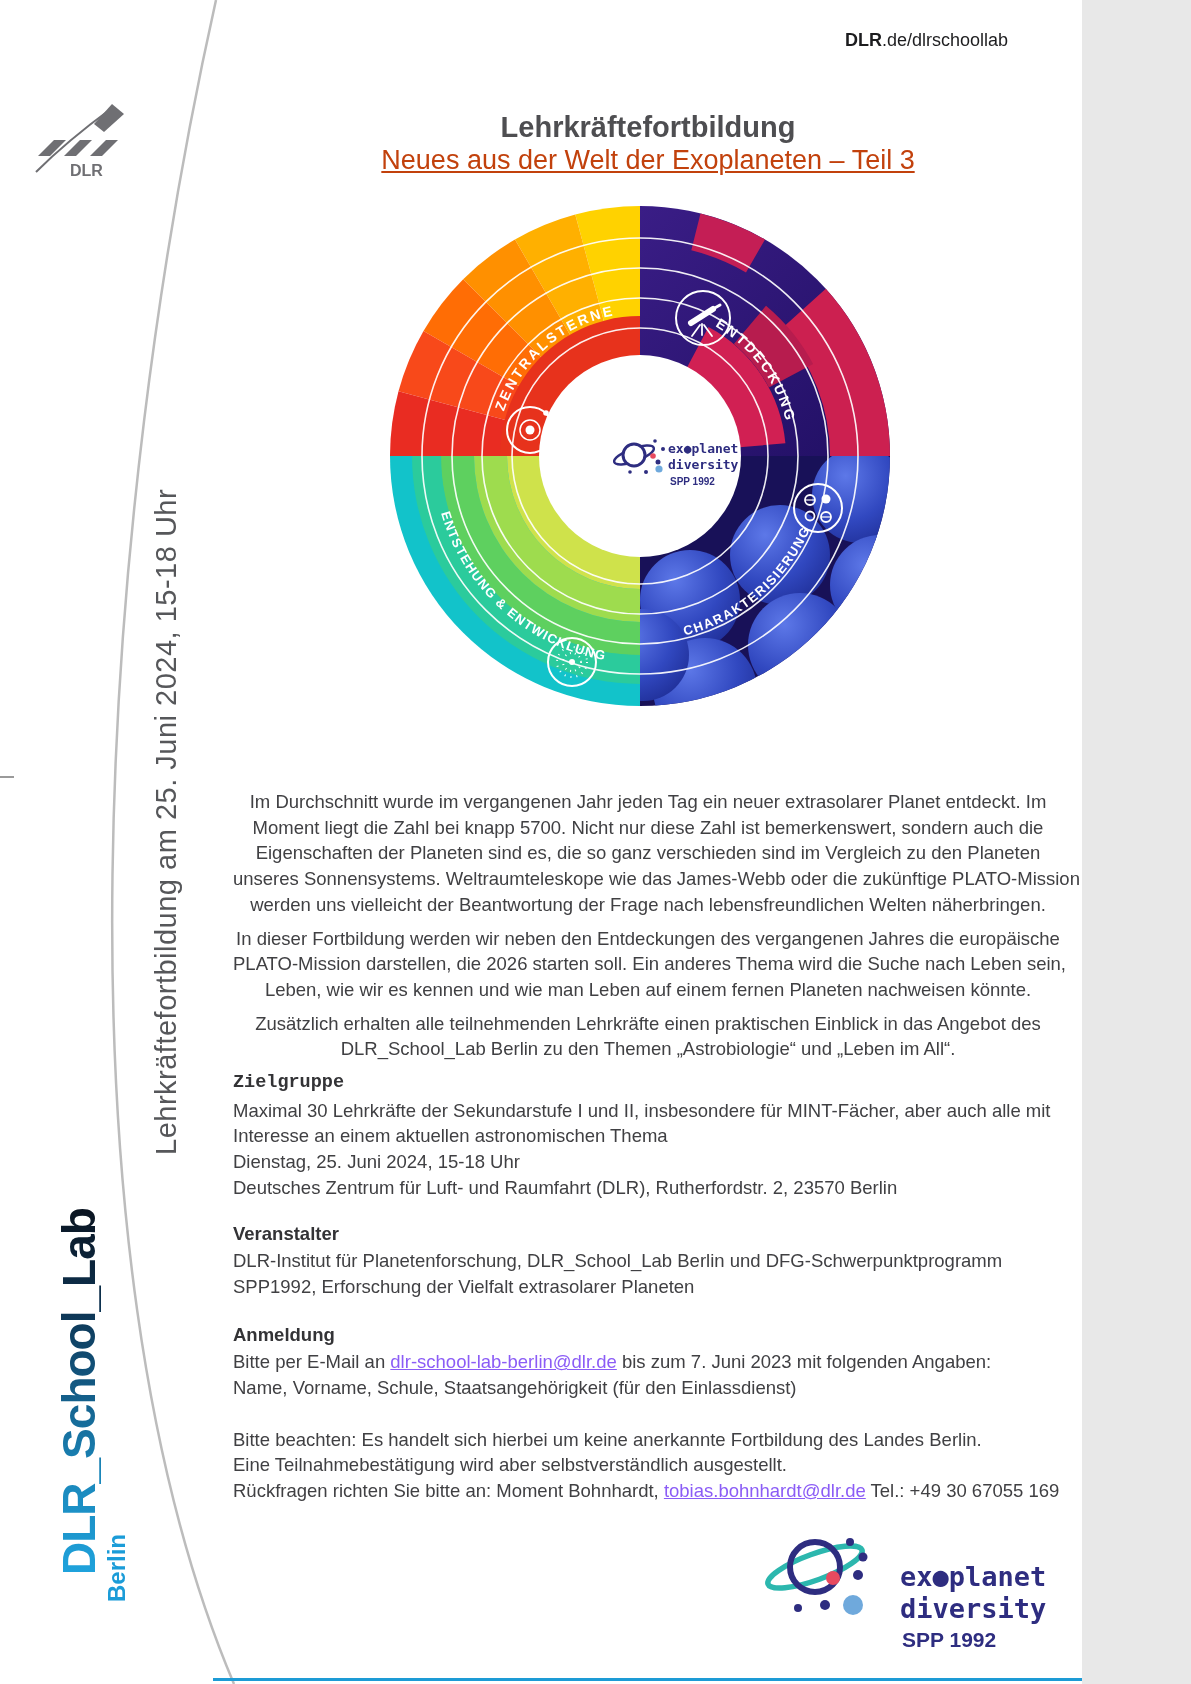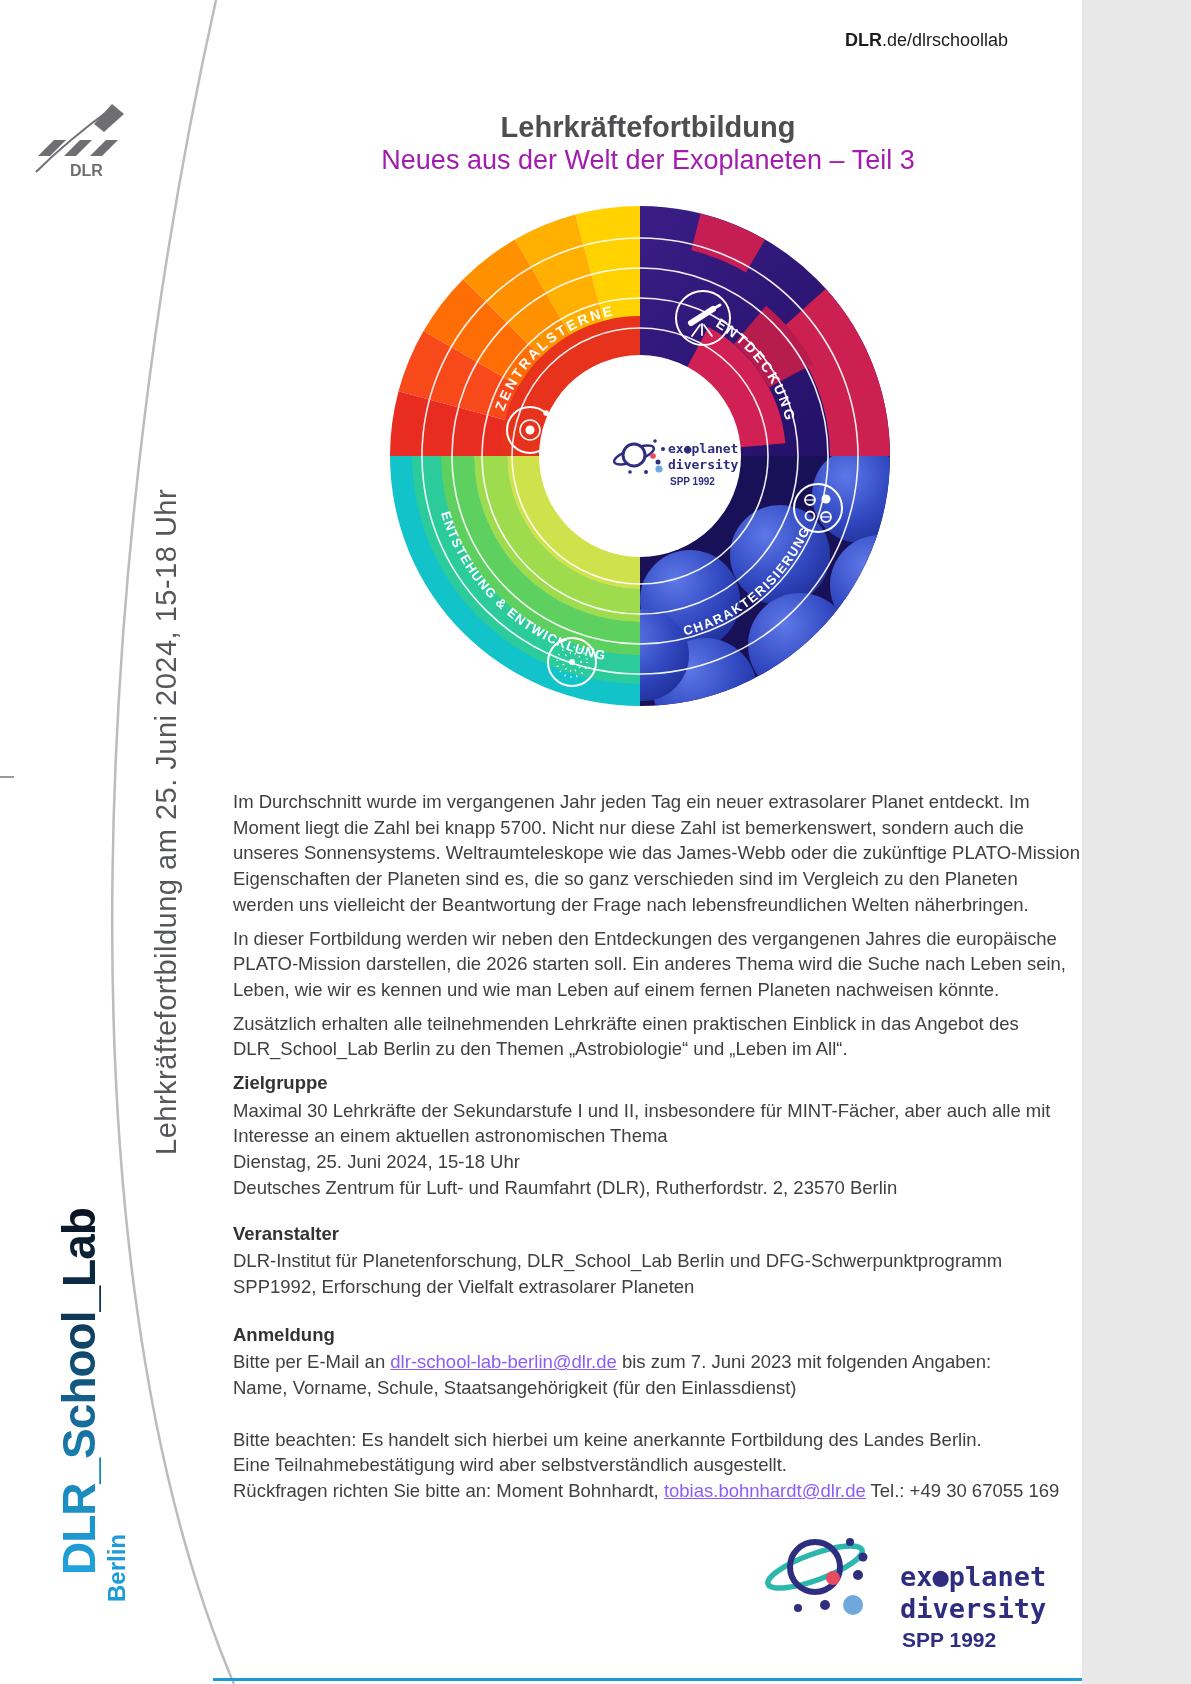--- a/index.html
+++ b/index.html
@@ -2,26 +2,26 @@
 <html><head>
 <meta charset="utf-8">
 <style>
   html,body{margin:0;padding:0;background:#e8e8e8;}
   #page{position:relative;width:1082px;height:1684px;background:#ffffff;overflow:hidden;
         font-family:"Liberation Sans",sans-serif;}
   .abs{position:absolute;}
   .url{font-size:18px;color:#1d1d1f;}
   .url b{font-weight:bold;}
   .title-main{font-size:29px;font-weight:bold;color:#4e4e51;line-height:34px;}
-  .title-sub{font-size:27px;color:#a21caf;line-height:32px;}
+  .title-sub{font-size:27px;color:#c2410c;line-height:32px;text-decoration:underline;}
   .bodycol{width:830px;font-size:18.5px;line-height:25.7px;color:#404043;}
   .bodycol .line{white-space:nowrap;}
-  .par{margin:0 0 8px 0;}
+  .par{margin:0 0 8px 0;text-align:center;}
   .h3{font-weight:bold;color:#333336;margin:0 0 2px 0;}
-  .mt16{} .mt20{margin-top:20px;} .mt22{margin-top:22px;} .mt26{margin-top:26px;}
+  .mt16{font-family:Liberation Mono, monospace;} .mt20{margin-top:20px;} .mt22{margin-top:22px;} .mt26{margin-top:26px;}
   a.mail{color:#8b5cf6;text-decoration:underline;cursor:pointer;}
   .vert-caption{font-size:29px;color:#56575a;letter-spacing:.5px;white-space:nowrap;
         transform:rotate(-90deg);transform-origin:0 0;}
   .foldmark{width:14px;height:2px;background:#9a9a9a;}
   .bottomrule{height:3px;background:#1d9bd5;}
   svg text{font-family:"Liberation Sans",sans-serif;}
   .mono{font-family:"DejaVu Sans Mono",monospace;}
 </style>
 </head>
 <body>
@@ -179,22 +179,22 @@
     </text>
     <text font-size="13" font-weight="bold" fill="#ffffff" letter-spacing="1.2">
       <textPath href="#pEnw">ENTSTEHUNG &amp; ENTWICKLUNG</textPath>
     </text>
   </svg>
 
   <div class="abs bodycol" style="left:233px;top:789px;">
     <div class="par">
       <div class="line">Im Durchschnitt wurde im vergangenen Jahr jeden Tag ein neuer extrasolarer Planet entdeckt. Im</div>
       <div class="line">Moment liegt die Zahl bei knapp 5700. Nicht nur diese Zahl ist bemerkenswert, sondern auch die</div>
+      <div class="line">Eigenschaften der Planeten sind es, die so ganz verschieden sind im Vergleich zu den Planeten</div>
       <div class="line">unseres Sonnensystems. Weltraumteleskope wie das James-Webb oder die zukünftige PLATO-Mission</div>
-      <div class="line">Eigenschaften der Planeten sind es, die so ganz verschieden sind im Vergleich zu den Planeten</div>
       <div class="line">werden uns vielleicht der Beantwortung der Frage nach lebensfreundlichen Welten näherbringen.</div>
     </div>
     <div class="par">
       <div class="line">In dieser Fortbildung werden wir neben den Entdeckungen des vergangenen Jahres die europäische</div>
       <div class="line">PLATO-Mission darstellen, die 2026 starten soll. Ein anderes Thema wird die Suche nach Leben sein,</div>
       <div class="line">Leben, wie wir es kennen und wie man Leben auf einem fernen Planeten nachweisen könnte.</div>
     </div>
     <div class="par">
       <div class="line">Zusätzlich erhalten alle teilnehmenden Lehrkräfte einen praktischen Einblick in das Angebot des</div>
       <div class="line">DLR_School_Lab Berlin zu den Themen „Astrobiologie“ und „Leben im All“.</div>

